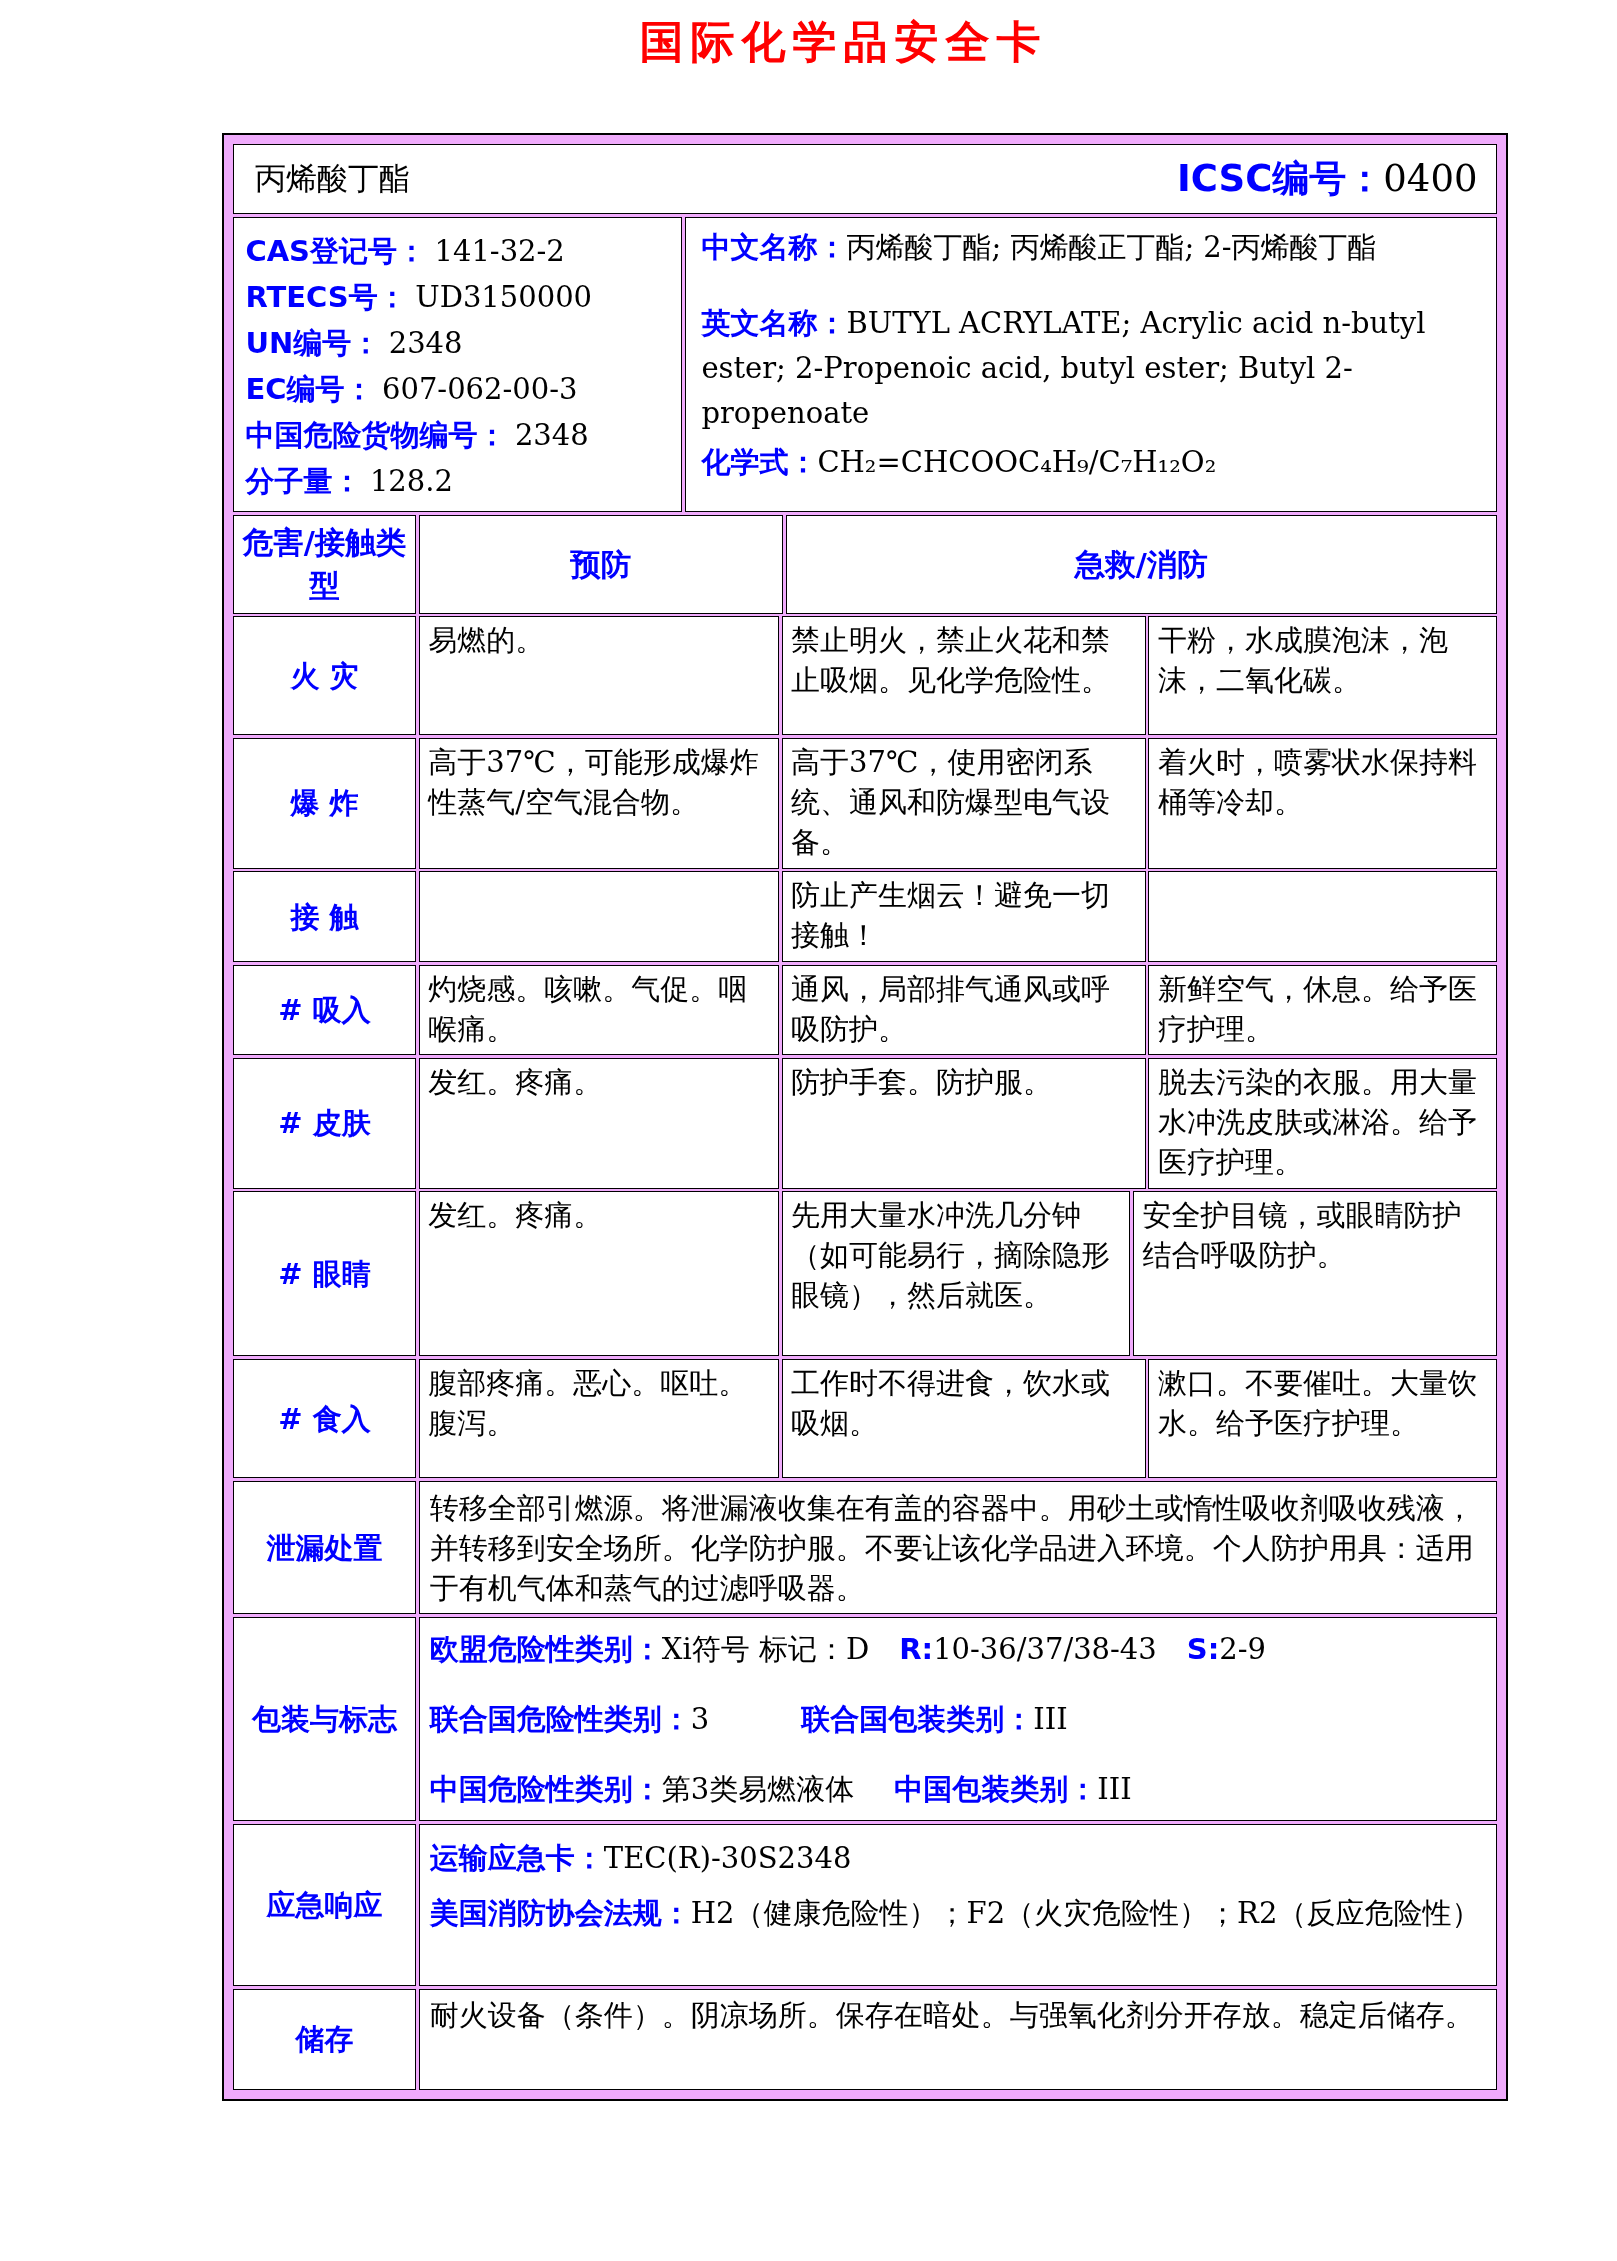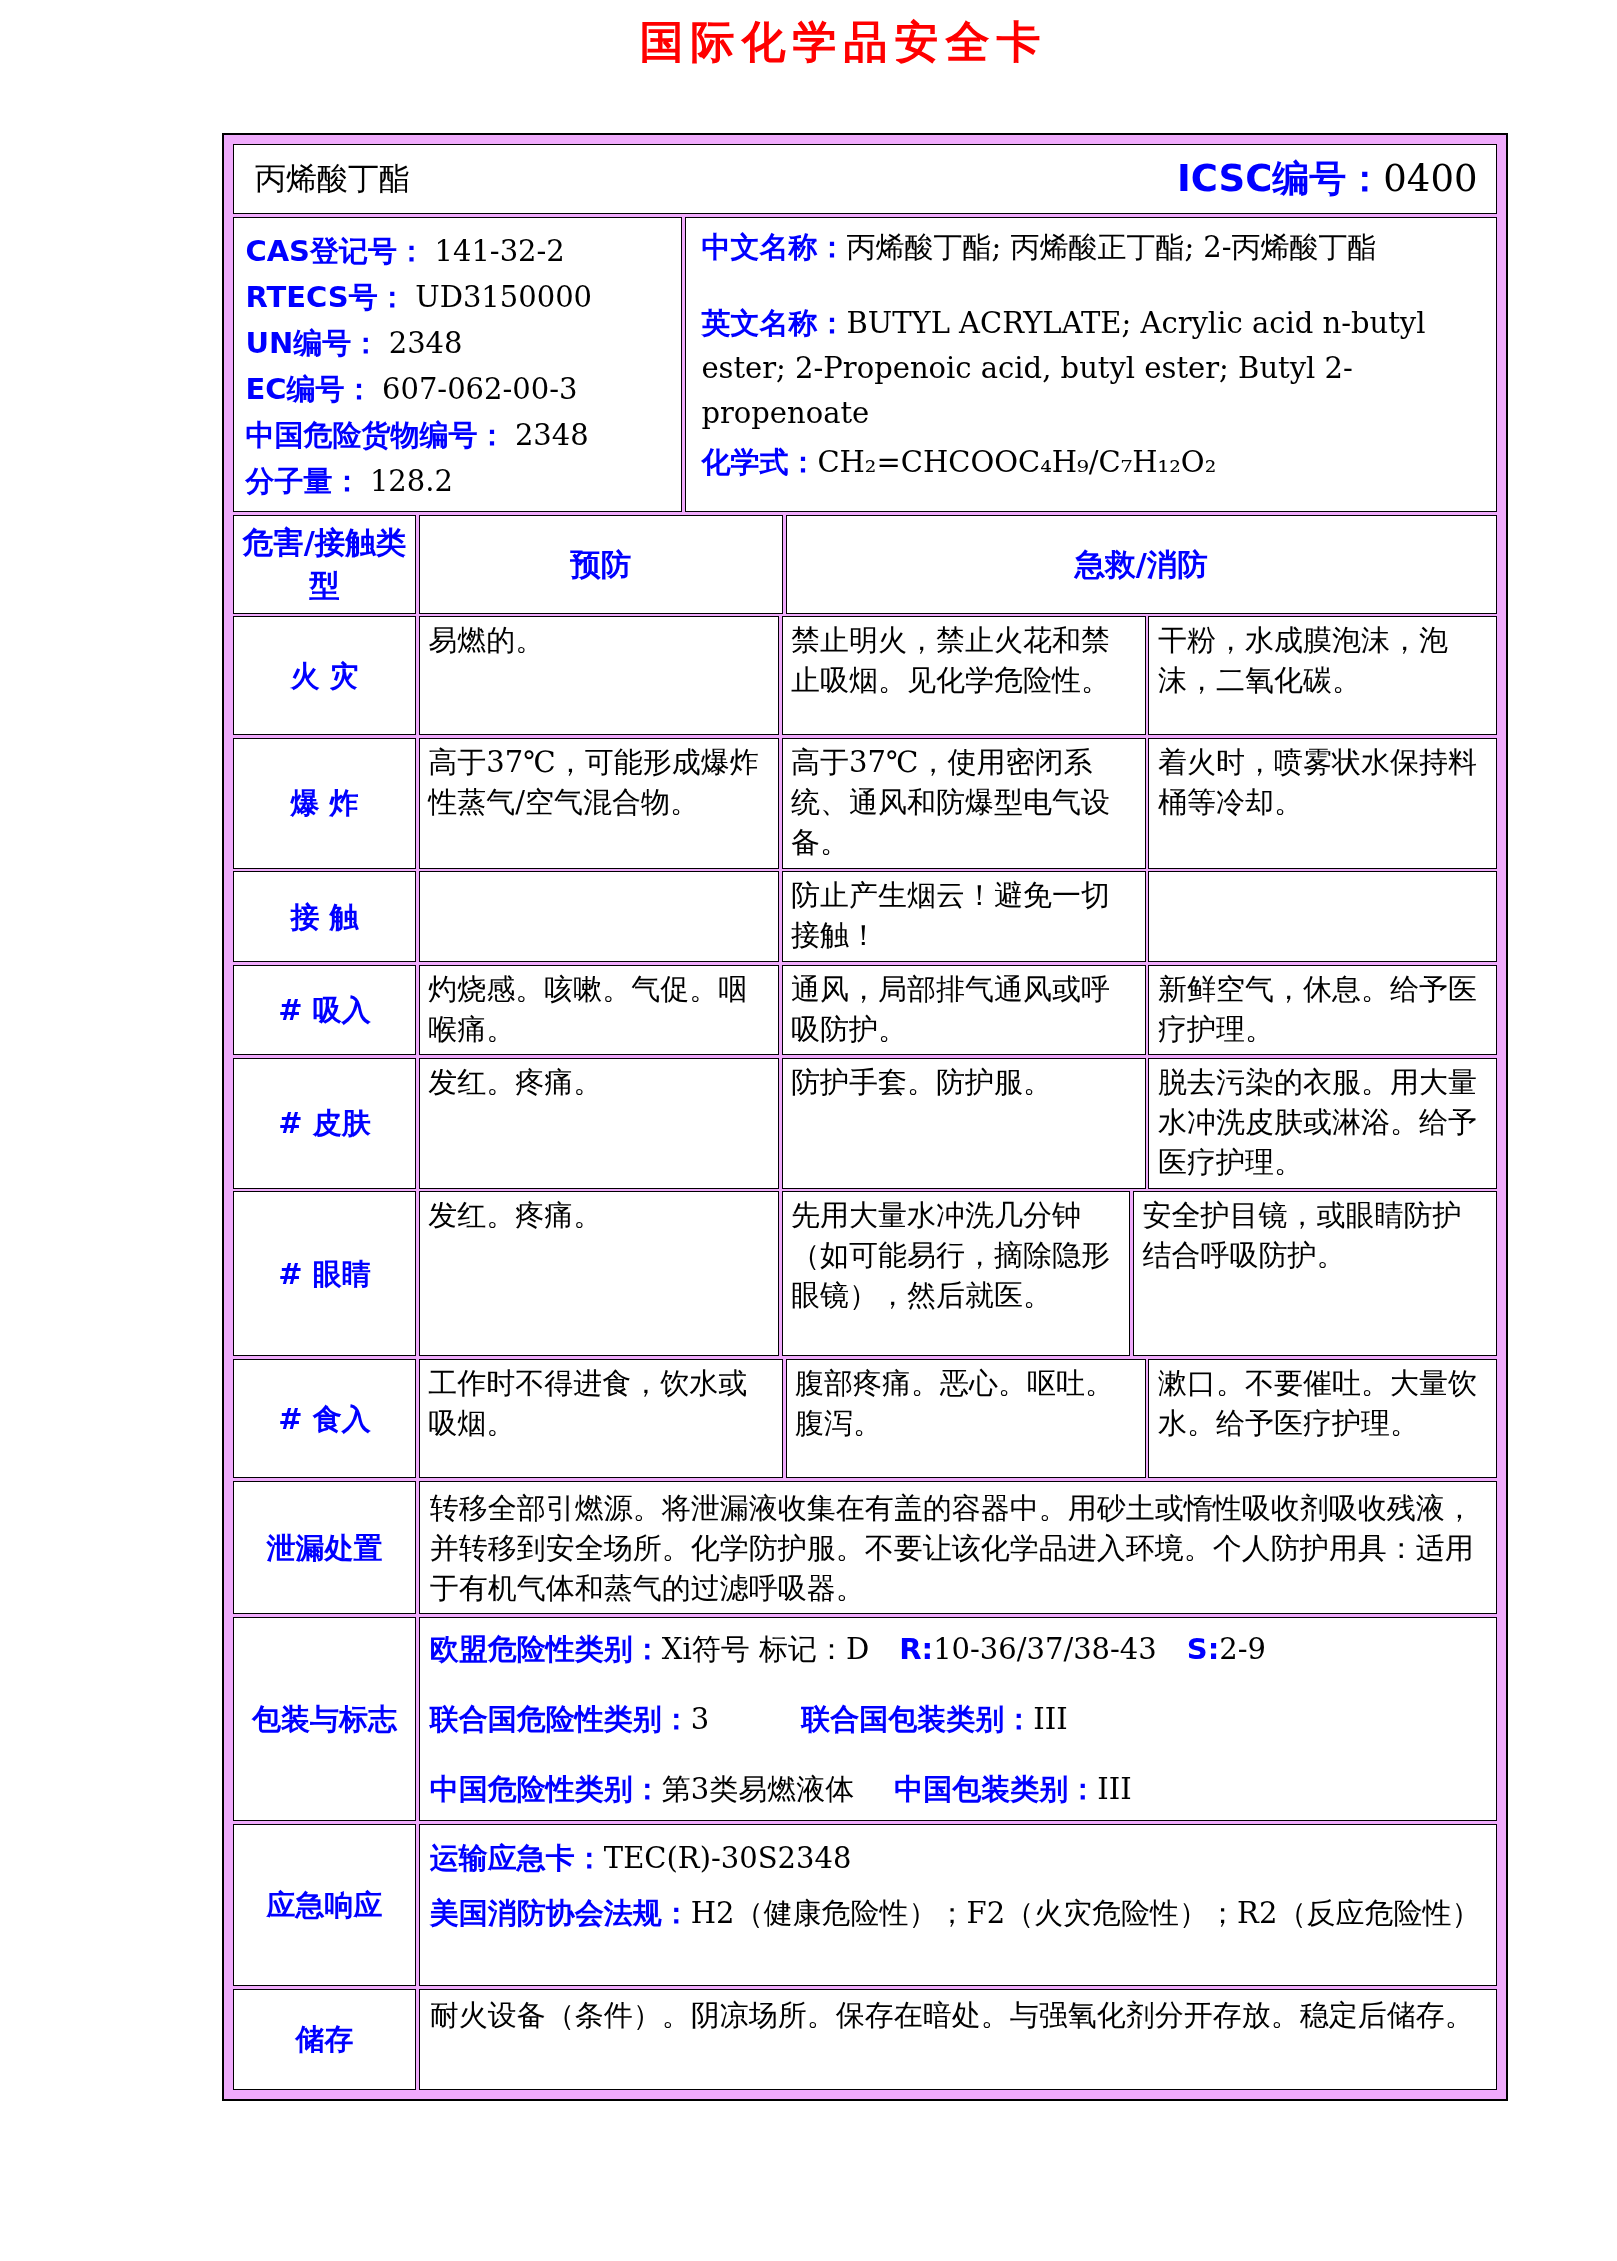--- a/index.html
+++ b/index.html
@@ -160,22 +160,22 @@
 
   <div class="row r-eye">
     <div class="cell c1 rowlabel lbl"># 眼睛</div>
     <div class="cell c2 body-cell">发红。疼痛。</div>
     <div class="cell c4 body-cell">先用大量水冲洗几分钟（如可能易行，摘除隐形眼镜），然后就医。</div>
     <div class="cell c3 body-cell">安全护目镜，或眼睛防护结合呼吸防护。</div>
   </div>
 
   <div class="row r-ing">
     <div class="cell c1 rowlabel lbl"># 食入</div>
+    <div class="cell c2 body-cell">腹部疼痛。恶心。呕吐。腹泻。</div>
     <div class="cell c3 body-cell">工作时不得进食，饮水或吸烟。</div>
-    <div class="cell c2 body-cell">腹部疼痛。恶心。呕吐。腹泻。</div>
     <div class="cell c4 body-cell">漱口。不要催吐。大量饮水。给予医疗护理。</div>
   </div>
 
   <div class="row r-spill">
     <div class="cell c1 rowlabel lbl">泄漏处置</div>
     <div class="cell cfull sect-cell">转移全部引燃源。将泄漏液收集在有盖的容器中。用砂土或惰性吸收剂吸收残液，并转移到安全场所。化学防护服。不要让该化学品进入环境。个人防护用具：适用于有机气体和蒸气的过滤呼吸器。</div>
   </div>
 
   <div class="row r-pack">
     <div class="cell c1 rowlabel lbl">包装与标志</div>

